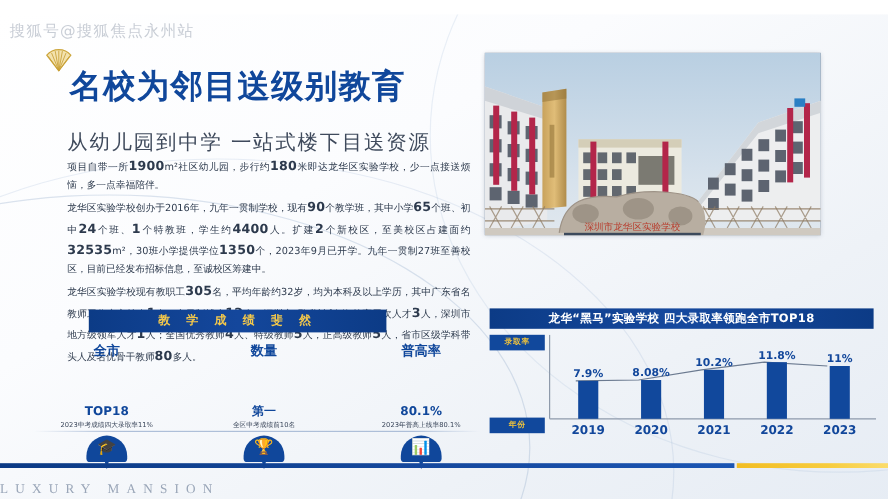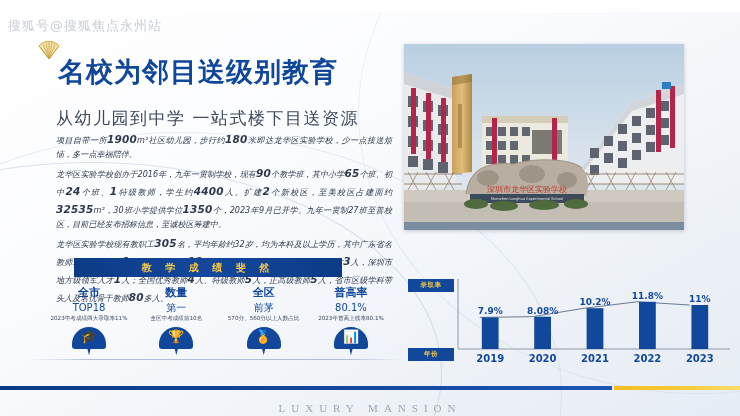--- a/index.html
+++ b/index.html
@@ -50,44 +50,45 @@
     font-family:"DejaVu Sans","Liberation Sans",sans-serif;
     margin-top:13px;
   }
 
   .body-text{
     position:absolute;left:56px;top:98px;width:336px;
     font-size:8.1px;line-height:1.72;color:#2d3a4d;
     text-align:justify;
     font-family:"DejaVu Sans","Liberation Sans",sans-serif;
   }
-  .body-text p{margin:0 0 2px 0;font-style:italic;}
+  .body-text p{margin:0 0 2px 0;}
   .body-text b{font-size:10.5px;font-weight:bold;letter-spacing:.2px;}
 
   
   .ach-banner{
-    position:absolute;left:74px;top:246px;width:268px;height:19px;
+    position:absolute;left:74px;top:246px;width:248px;height:19px;
     background:linear-gradient(90deg,#0c3b86 0%,#14479c 50%,#0c3b86 100%);
     color:#f3c84b;font-size:10px;font-weight:bold;
     letter-spacing:5px;text-align:center;line-height:19px;
     font-family:"DejaVu Sans","Liberation Sans",sans-serif;
   }
 
   .stats{
     position:absolute;left:46px;top:274px;width:348px;
     display:flex;justify-content:space-between;
   }
   .stat{width:86px;text-align:center;}
   .stat .s-label{
     font-size:11px;font-weight:bold;color:#10479b;line-height:1.35;
     font-family:"DejaVu Sans","Liberation Sans",sans-serif;
   }
   .stat .s-value{
-    font-size:10px;font-weight:normal;color:#10479b;line-height:1.35;
-    font-family:"DejaVu Sans","Liberation Sans",sans-serif;
+    font-size:10px;font-weight:bold;color:#10479b;line-height:1.35;
+    font-family:"DejaVu Sans","Liberation Sans",sans-serif;
+    margin-top:36px;
   }
   .stat .s-desc{
     font-size:5.6px;color:#3a465a;margin-top:1px;white-space:nowrap;
     font-family:"DejaVu Sans","Liberation Sans",sans-serif;
   }
   .badge-wrap{margin-top:4px;display:flex;justify-content:center;}
   .badge{position:relative;width:34px;height:28px;}
   .badge .fan{
     position:absolute;left:0;top:0;width:34px;height:22px;
     background:#10479b;
@@ -103,21 +104,21 @@
     font-size:13px;color:#f0c33c;line-height:1;
   }
 
   .divider-line{
     position:absolute;left:28px;top:347px;width:372px;height:1px;
     background:linear-gradient(90deg,rgba(160,180,210,0) 0%,rgba(150,172,205,.75) 18%,rgba(150,172,205,.75) 85%,rgba(160,180,210,0) 100%);
   }
 
   
   .photo{
-    position:absolute;left:404px;top:32px;width:280px;height:186px;
+    position:absolute;left:404px;top:32px;width:280px;height:152px;
     background:#7d8da0;overflow:hidden;
     box-shadow:0 1px 4px rgba(40,60,90,.25);
   }
   .photo svg{display:block;}
 
   
   .chart-box{position:absolute;left:404px;top:245px;width:330px;height:112px;}
   .chart-title{
     position:absolute;left:4px;top:0;width:320px;height:17px;
     background:linear-gradient(90deg,#0c3b86 0%,#16499e 50%,#0c3b86 100%);
@@ -138,21 +139,21 @@
 
   
   .footer-rule{
     position:absolute;left:0;top:374px;width:740px;height:4px;
   }
   .fr-blue{position:absolute;left:0;top:0;width:612px;height:4px;
     background:linear-gradient(90deg,#0b3a85 0%,#14479c 55%,#1b55b3 100%);}
   .fr-gold{position:absolute;left:614px;top:0;width:126px;height:4px;
     background:linear-gradient(90deg,#f2bd22 0%,#f7cc3d 60%,#fbdc6b 100%);}
   .footer-brand{
-    position:absolute;left:0;top:390px;width:740px;text-align:center;
+    position:absolute;left:0;top:390px;width:740px;
     font-size:11px;color:#9aa6b8;letter-spacing:6px;
     font-family:"Liberation Serif","DejaVu Serif",serif;
   }
 </style>
 </head>
 <body>
 
 <div id="slide">
 
   <div class="swoosh sw1"></div>
@@ -178,21 +179,21 @@
           <line x1="13" y1="21" x2="21.8" y2="9"></line>
         </g>
       </svg>
     </div>
 
     <div class="title">名校为邻目送级别教育</div>
     <div class="subtitle">从幼儿园到中学  一站式楼下目送资源</div>
 
     <div class="body-text" id="body-text">
         <p><span>项目自带一所</span><b>1900</b><span>m²社区幼儿园，步行约</span><b>180</b><span>米即达龙华区实验学校，少一点接送烦恼，多一点幸福陪伴。</span></p>
-        <p><span>龙华区实验学校创办于2016年，九年一贯制学校，现有</span><b>90</b><span>个教学班，其中小学</span><b>65</b><span>个班、初中</span><b>24</b><span>个班、</span><b>1</b><span>特级教师，学生约</span><b>4400</b><span>人。扩建</span><b>2</b><span>个新校区，至美校区占建面约</span><b>32535</b><span>m²，30班小学提供学位</span><b>1350</b><span>个，2023年9月已开学。九年一贯制27班至善校区，目前已经发布招标信息，至诚校区筹建中。</span></p>
+        <p><span>龙华区实验学校创办于2016年，九年一贯制学校，现有</span><b>90</b><span>个教学班，其中小学</span><b>65</b><span>个班、初中</span><b>24</b><span>个班、</span><b>1</b><span>个特教班，学生约</span><b>4400</b><span>人。扩建</span><b>2</b><span>个新校区，至美校区占建面约</span><b>32535</b><span>m²，30班小学提供学位</span><b>1350</b><span>个，2023年9月已开学。九年一贯制27班至善校区，目前已经发布招标信息，至诚校区筹建中。</span></p>
         <p><span>龙华区实验学校现有教职工</span><b>305</b><span>名，平均年龄约32岁，均为本科及以上学历，其中广东省名教师工作室主持人</span><b>1</b><span>人、全日制博士</span><b>12</b><span>人，深圳市"孔雀计划"海外高层次人才</span><b>3</b><span>人，深圳市地方级领军人才</span><b>1</b><span>人；全国优秀教师</span><b>4</b><span>人、特级教师</span><b>5</b><span>人，正高级教师</span><b>5</b><span>人，省市区级学科带头人及名优骨干教师</span><b>80</b><span>多人。</span></p>
       </div>
   </div>
 
   <div class="ach-banner">教 学 成 绩 斐 然</div>
 
   <div class="stats" id="stats">
       <div class="stat">
         <div class="s-label">全市</div>
         <div class="s-value">TOP18</div>
@@ -211,32 +212,20 @@
         <div class="s-desc">全区中考成绩前10名</div>
         <div class="badge-wrap">
           <div class="badge">
             <div class="fan"></div>
             <div class="stem"></div>
             <div class="gi">🏆</div>
           </div>
         </div>
       </div>
       <div class="stat">
-        <div class="s-label">全区</div>
-        <div class="s-value">前茅</div>
-        <div class="s-desc">570分、560分以上人数占比</div>
-        <div class="badge-wrap">
-          <div class="badge">
-            <div class="fan"></div>
-            <div class="stem"></div>
-            <div class="gi">🏅</div>
-          </div>
-        </div>
-      </div>
-      <div class="stat">
         <div class="s-label">普高率</div>
         <div class="s-value">80.1%</div>
         <div class="s-desc">2023年普高上线率80.1%</div>
         <div class="badge-wrap">
           <div class="badge">
             <div class="fan"></div>
             <div class="stem"></div>
             <div class="gi">📊</div>
           </div>
         </div>
@@ -372,20 +361,21 @@
       <g fill="#4f6b3d">
         <ellipse cx="72" cy="160" rx="12" ry="5"></ellipse>
         <ellipse cx="100" cy="162" rx="14" ry="5"></ellipse>
         <ellipse cx="140" cy="161" rx="15" ry="5"></ellipse>
         <ellipse cx="172" cy="160" rx="12" ry="5"></ellipse>
       </g>
     </svg>
   </div>
 
   <div class="chart-box">
+    <div class="chart-title">龙华“黑马”实验学校 四大录取率领跑全市TOP18</div>
     <div class="axis-tag tag-y">录取率</div>
     <div class="axis-tag tag-x">年份</div>
     <div class="plot" id="plot">
         <svg width="278" height="88" viewBox="0 0 278 88">
           <line x1="4" y1="0" x2="4" y2="70" stroke="#8e9aab" stroke-width="1"></line>
           <line x1="4" y1="70" x2="276" y2="70" stroke="#8e9aab" stroke-width="1"></line>
           <polyline points="25.816000000000003,38.4 78.216,37.68 130.61599999999999,29.200000000000003 183.01599999999996,22.799999999999997 235.416,26" fill="none" stroke="#6b7a90" stroke-width="1"></polyline>
           <rect x="27.816000000000003" y="38.4" width="16.768" height="31.6" fill="#11489c"></rect>
           <text x="36.2" y="35.4" font-size="9" font-weight="bold" fill="#12479b" text-anchor="middle" font-family="DejaVu Sans, sans-serif">7.9%</text>
           <text x="36.2" y="83" font-size="10" font-weight="bold" fill="#12479b" text-anchor="middle" font-family="DejaVu Sans, sans-serif">2019</text>

